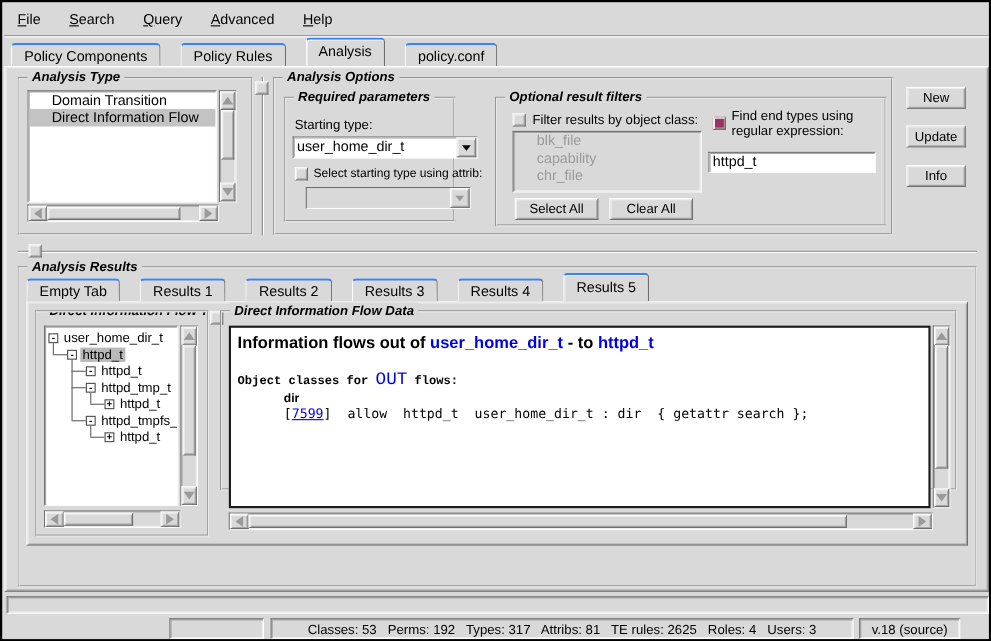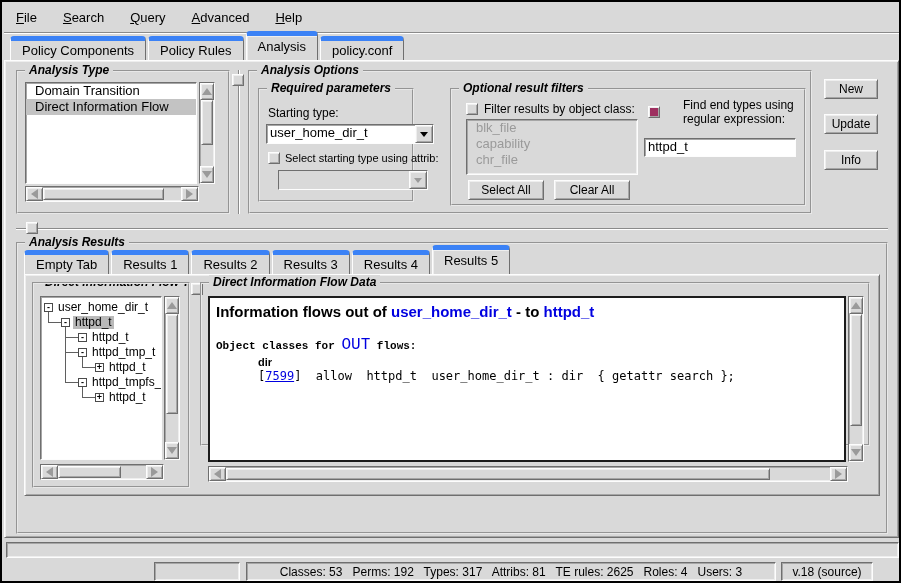--- a/index.html
+++ b/index.html
@@ -20,30 +20,30 @@
     box-shadow:inset 1px 1px 0 #a6a6a6;}
   .abs{position:absolute;box-sizing:border-box;}
   
   .menubar{left:2px;top:2px;width:895px;height:27px;display:flex;align-items:center;
     padding-left:12px;gap:26px;font-size:13px;}
   .menu-item{cursor:default;}
   .menu-item::first-letter{text-decoration:underline;}
   .menusep{left:2px;top:30px;width:895px;height:2px;border-top:1px solid #8a8a8a;border-bottom:1px solid #fff;}
   
   .tabbar{display:flex;align-items:flex-end;}
-  .tab{position:relative;background:#d9d9d9;border-top:5px solid #3b82f6;border-left:1px solid #fdfdfd;
+  .tab{position:relative;background:#d9d9d9;border-top:2px solid #3b82f6;border-left:1px solid #fdfdfd;
     border-right:1px solid #6f6f6f;border-radius:4px 4px 0 0;padding:0 11px;font-size:13px;
-    height:19px;line-height:19px;white-space:nowrap;margin-right:2px;}
+    height:19px;line-height:19px;white-space:nowrap;margin-right:18px;}
   .tab.active{height:24px;line-height:22px;z-index:6;box-shadow:inset 1px 1px 0 #eee;}
   
   .lframe{border:2px groove #e8e8e8;}
   .lframe-title{position:absolute;top:-9px;left:7px;background:#d9d9d9;padding:0 4px;
     font-size:12px;font-weight:bold;font-style:italic;white-space:nowrap;}
   
-  .lb-item{height:16px;line-height:16px;font-size:13px;padding-left:9px;white-space:nowrap;}
+  .lb-item{height:16px;line-height:16px;font-size:13px;padding-left:21px;white-space:nowrap;}
   .lb-item.selected{background:#c3c3c3;}
   .lb-item.disabled{color:#9a9a9a;}
   
   .sbv{display:flex;flex-direction:column;}
   .sbh{display:flex;flex-direction:row;}
   .sbtn{flex:0 0 15px;display:flex;align-items:center;justify-content:center;}
   .sbtrough{flex:1;position:relative;}
   .sbthumb{position:absolute;box-sizing:border-box;}
   .sbv .sbthumb{left:1px;right:1px;}
   .sbh .sbthumb{top:1px;bottom:1px;}
@@ -163,21 +163,21 @@
       <div class="abs checkbox" style="left:14px;top:13px;"></div>
       <div class="abs cb-label" style="left:32px;top:12px;white-space:nowrap;">Filter results by object class:</div>
       <div class="abs sunken" style="left:14px;top:29px;width:172px;height:56px;overflow:hidden;">
         <div class="lb-item disabled">blk_file</div>
         <div class="lb-item disabled">capability</div>
         <div class="lb-item disabled">chr_file</div>
       </div>
       <div class="abs btn raised" style="left:16px;top:90px;width:76px;height:20px;">Select All</div>
       <div class="abs btn raised" style="left:102px;top:90px;width:76px;height:20px;">Clear All</div>
       <div class="abs checkbox checked" style="left:196px;top:16px;"></div>
-      <div class="abs cb-label" style="left:231px;top:8px;width:146px;">Find end types using regular expression:</div>
+      <div class="abs cb-label" style="left:213px;top:8px;width:146px;">Find end types using regular expression:</div>
       <div class="abs fieldw" style="left:192px;top:48px;width:152px;height:19px;font-size:13px;line-height:15px;padding-left:3px;">httpd_t</div>
     </div>
   </div>
 
   <div class="abs btn raised" style="left:822px;top:77px;width:54px;height:20px;">New</div>
   <div class="abs btn raised" style="left:822px;top:112px;width:54px;height:20px;">Update</div>
   <div class="abs btn raised" style="left:822px;top:148px;width:54px;height:20px;">Info</div>
 
   <div class="abs" style="left:14px;top:226px;width:872px;height:2px;border-top:1px solid #8a8a8a;border-bottom:1px solid #fff;"></div>
   <div class="abs raised" style="left:24px;top:220px;width:12px;height:12px;"></div>

